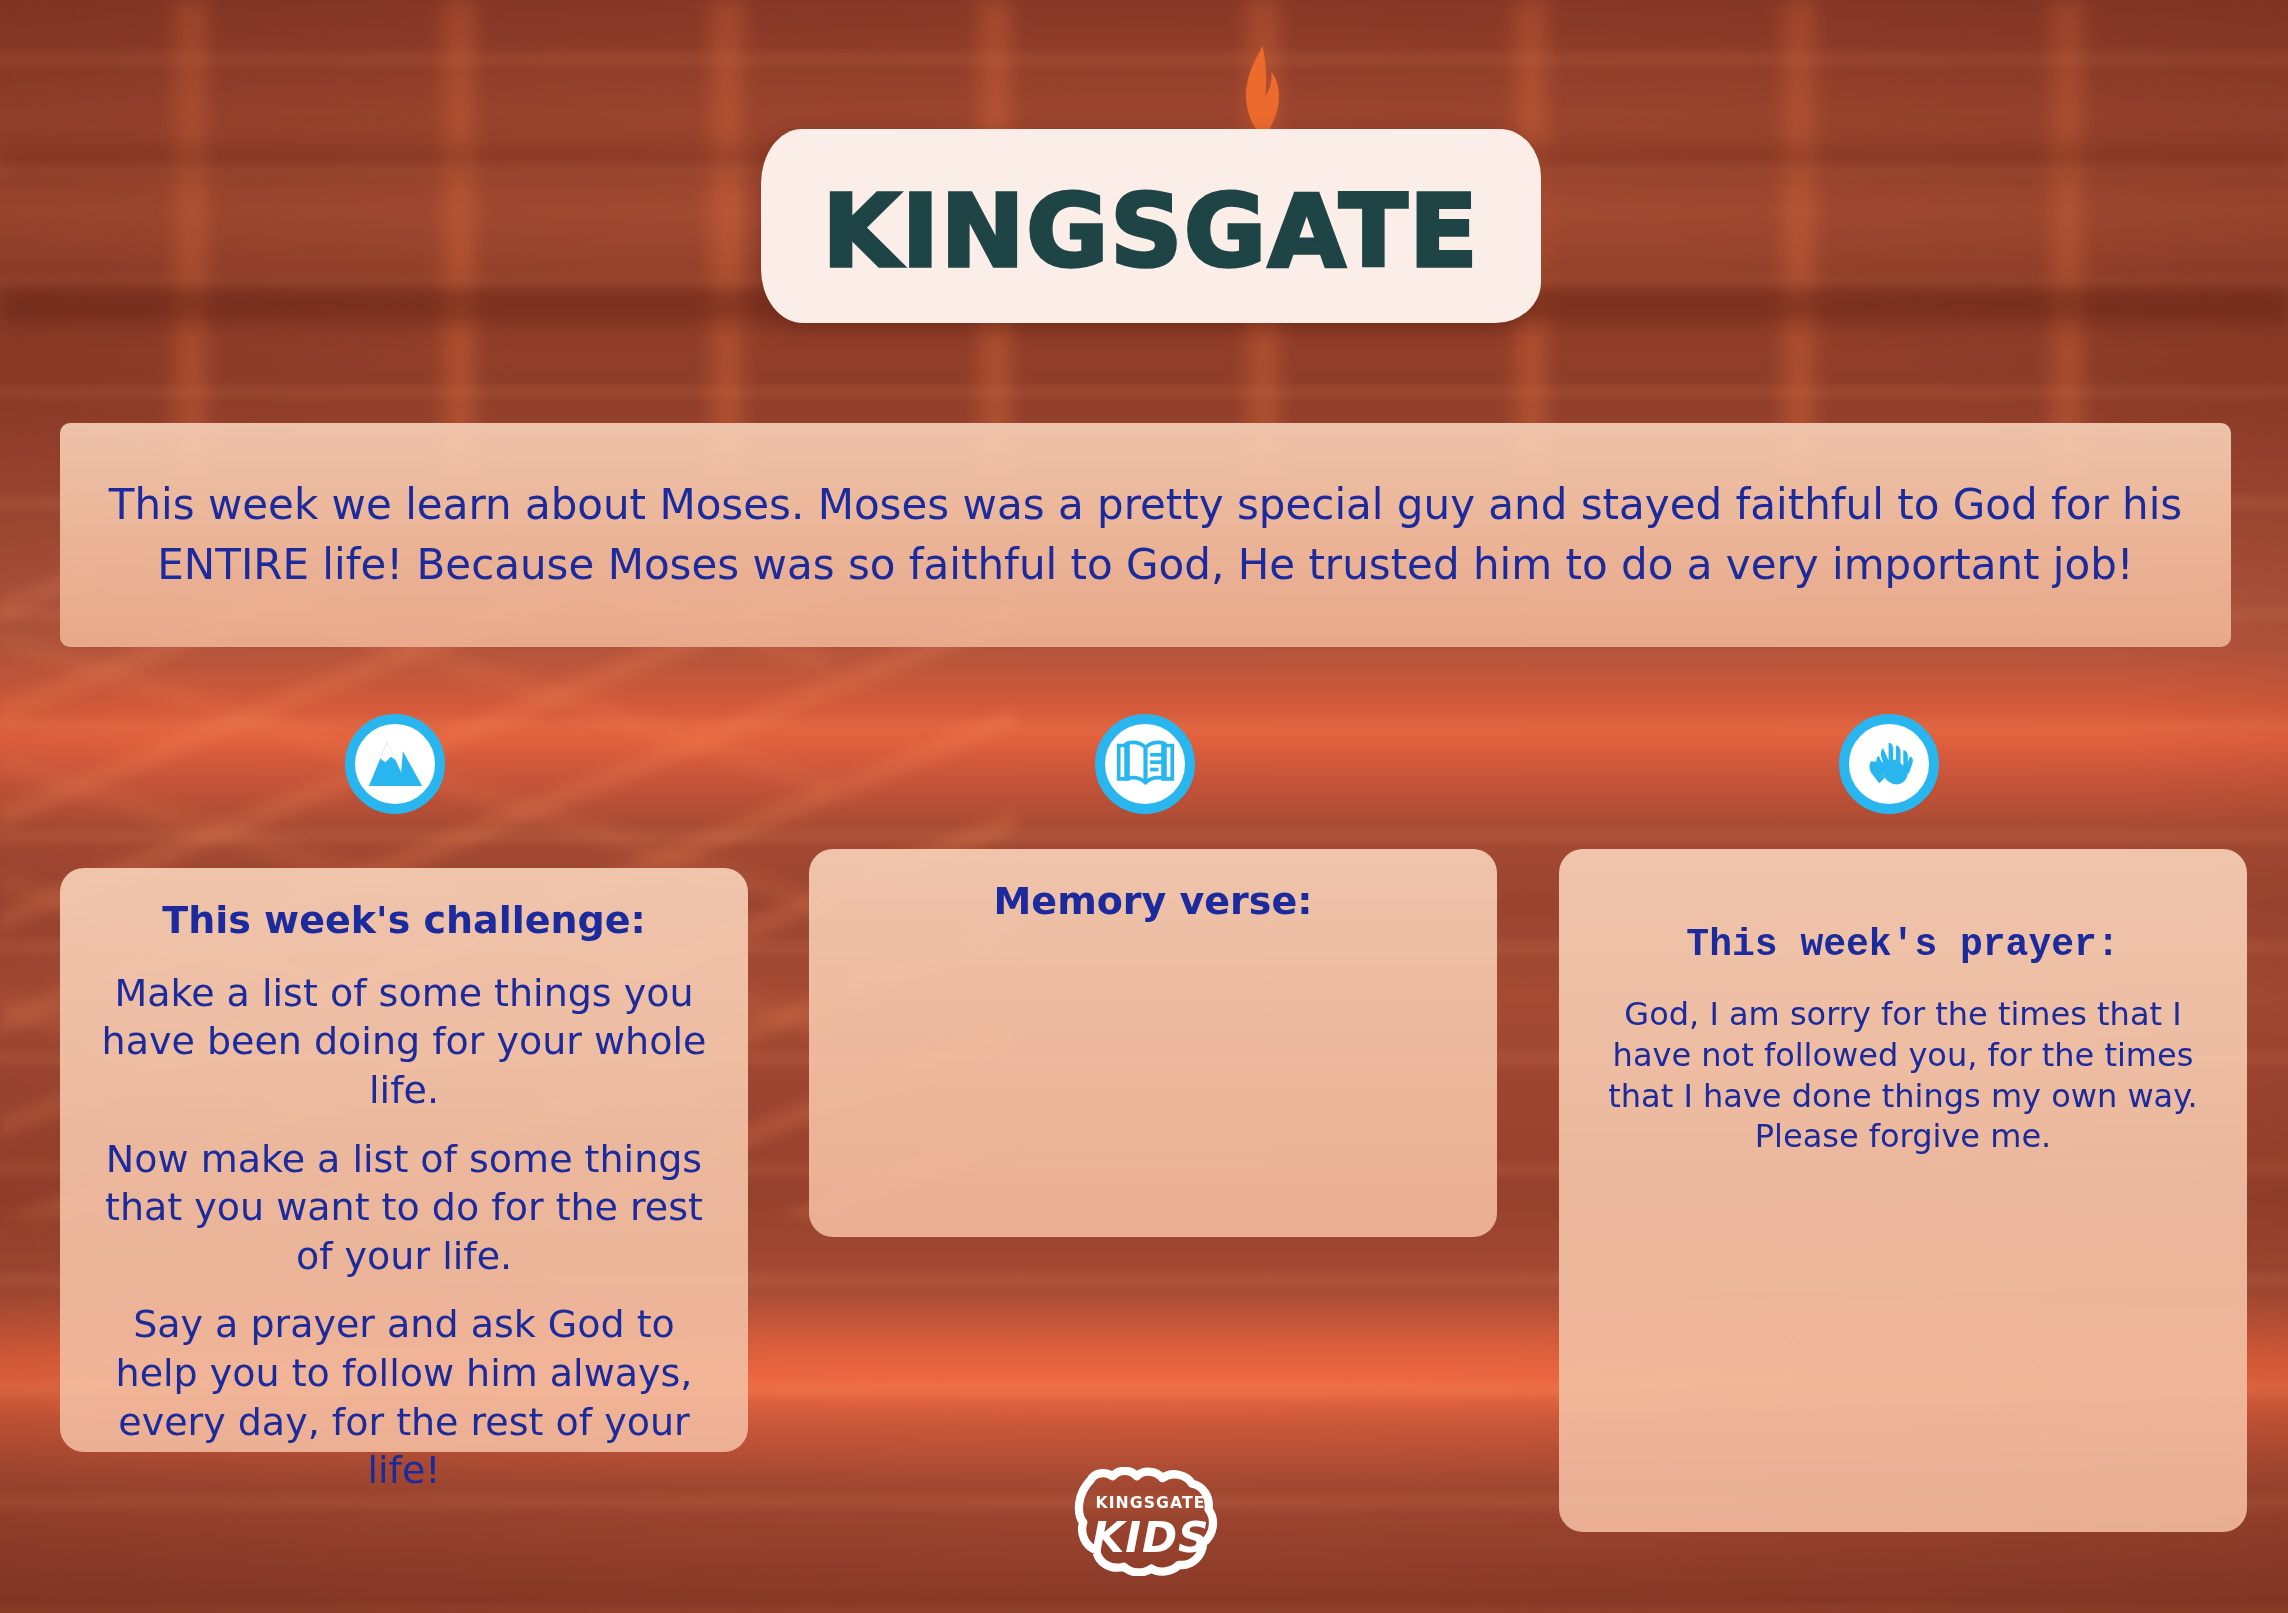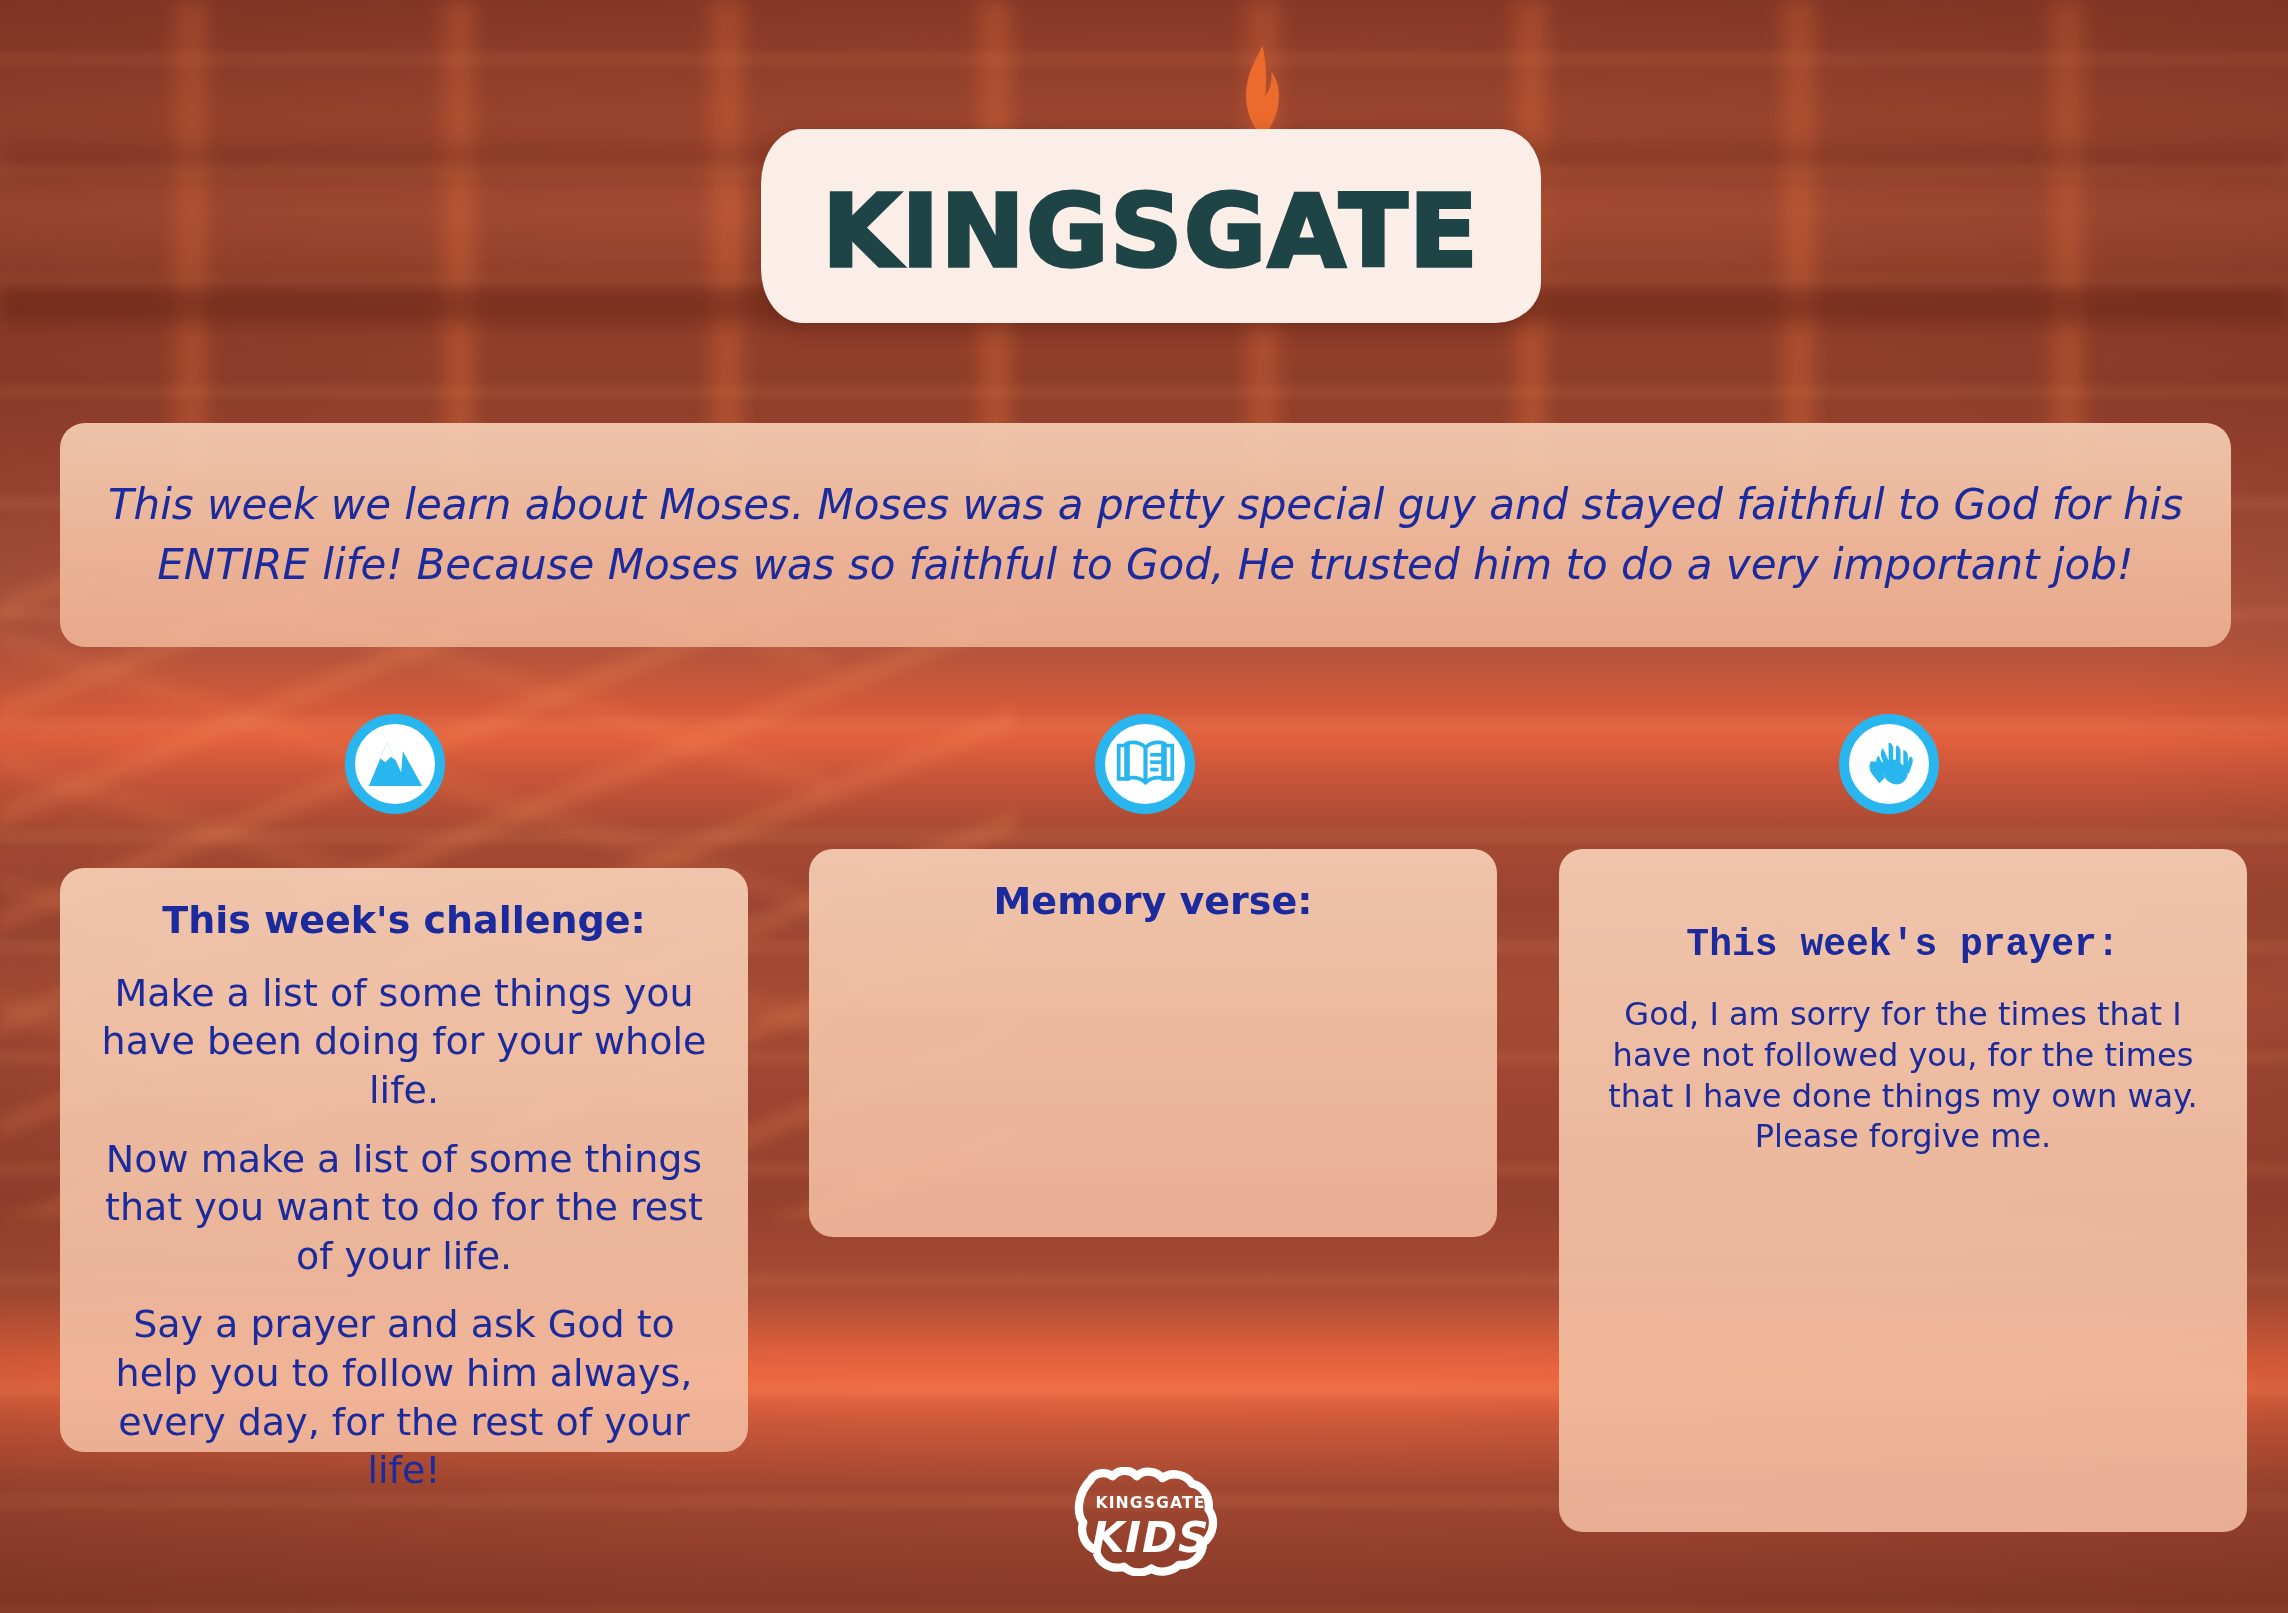--- a/index.html
+++ b/index.html
@@ -196,27 +196,26 @@
   .intro-panel {
     position: absolute;
     left: 60px;
     top: 423px;
     width: 2171px;
     height: 224px;
     background: linear-gradient(to bottom,
        rgba(245,206,180,0.92) 0%,
        rgba(243,190,160,0.90) 55%,
        rgba(240,180,150,0.88) 100%);
-    border-radius: 25px;
+    border-radius: 10px;
     display: flex;
     align-items: center;
     justify-content: center;
     padding: 12px 39px;
     box-sizing: border-box;
-    font-style: italic;
   }
   .intro-text {
     font-family: "DejaVu Sans", sans-serif;
     color: #1b2a9c;
     font-size: 42px;
     line-height: 1.42;
     text-align: center;
     font-weight: 400;
   }
 

